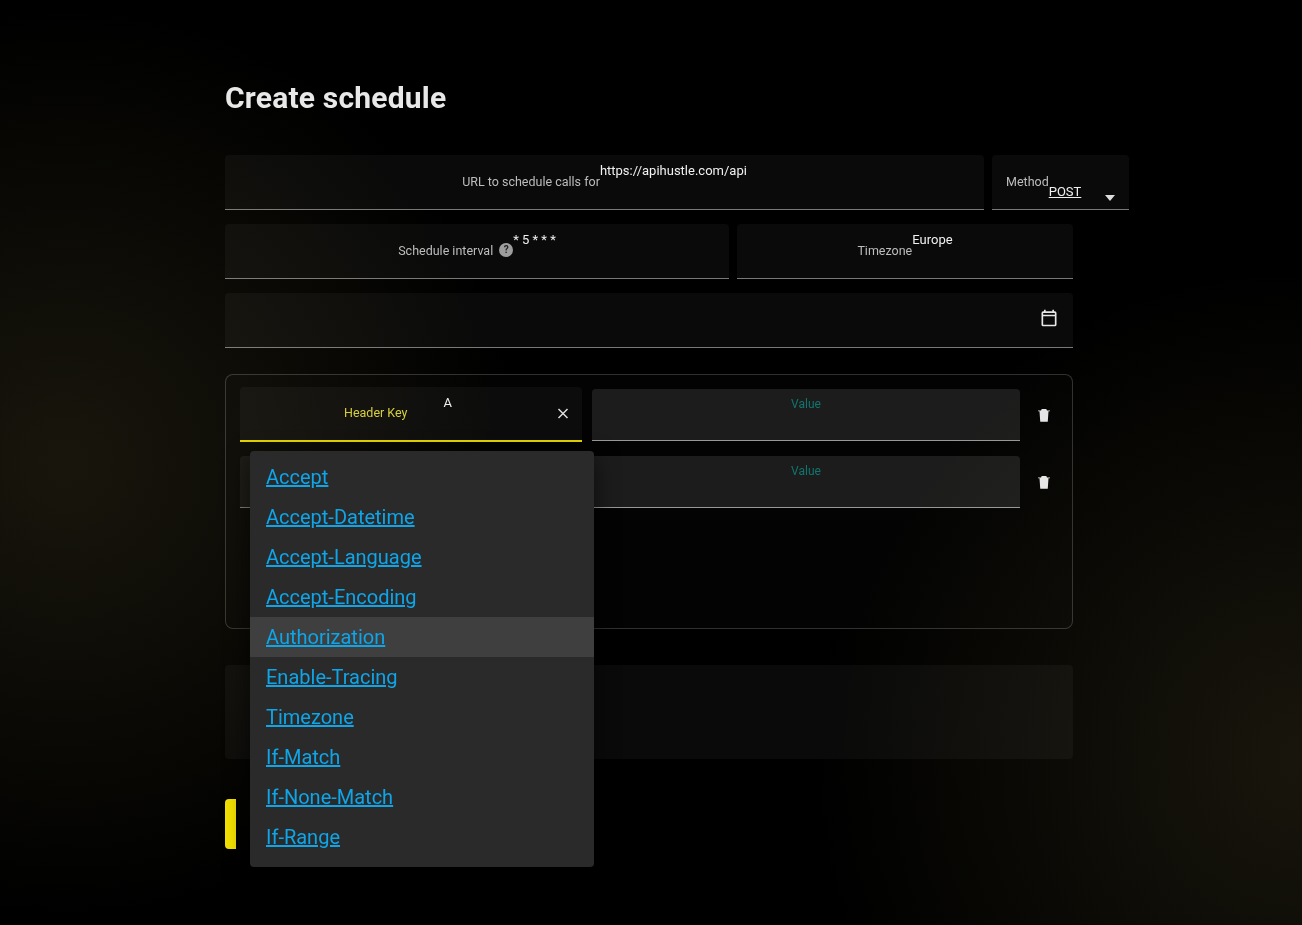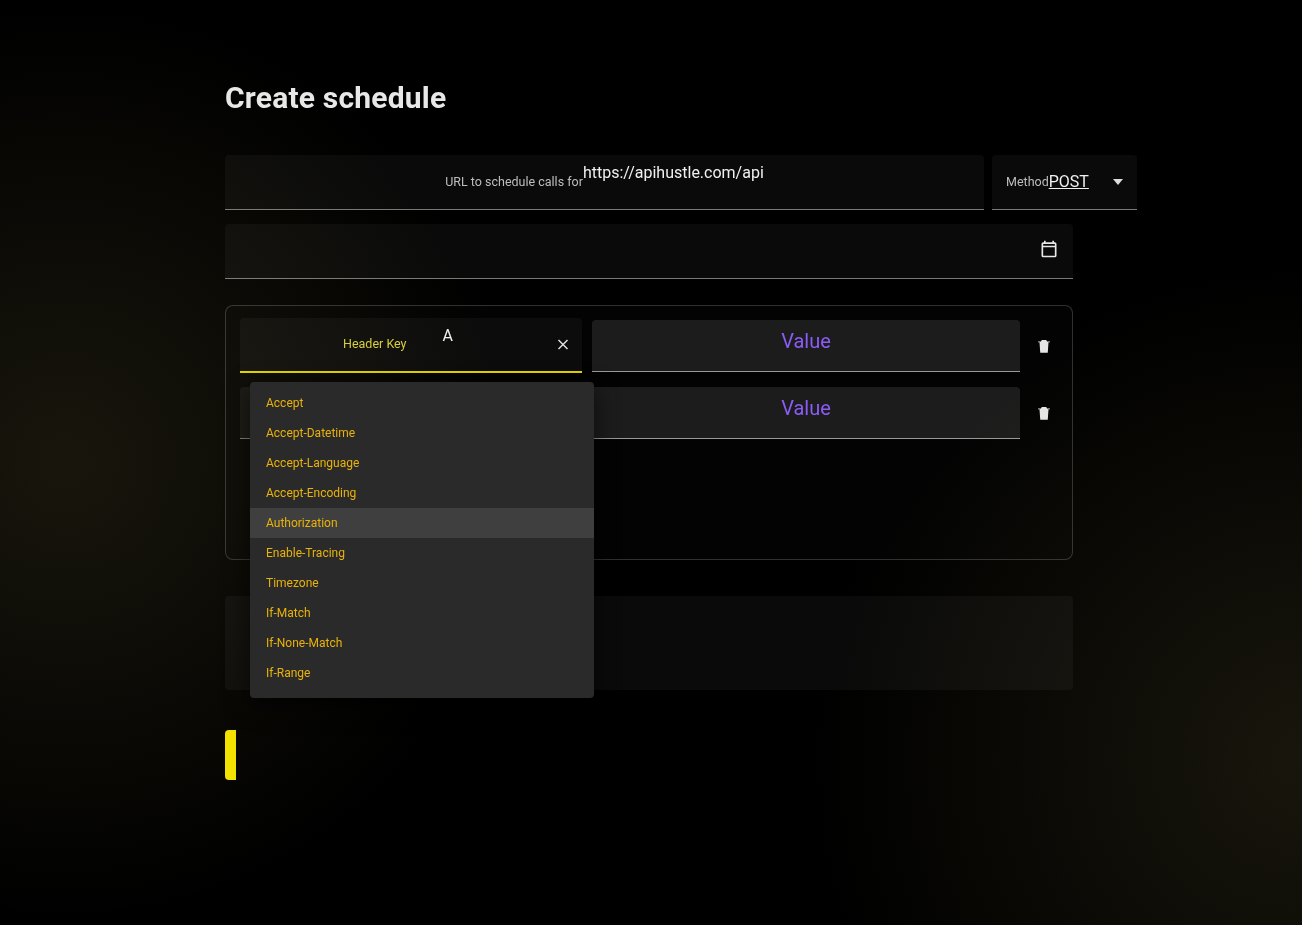--- a/index.html
+++ b/index.html
@@ -51,30 +51,30 @@
   .field .label {
     font-size: 12.5px;
     color: #bdbdbd;
     line-height: 1.2;
     margin-bottom: 2px;
     display: flex;
     align-items: center;
     gap: 6px;
   }
   .field .value {
-    font-size: 16px;
+    font-size: 13px;
     color: #f0f0f0;
     line-height: 1.3;
   }
   .field .placeholder { color: #a1a1a1; }
   .field.w-760 { flex: 0 0 759px; }
   .field.w-meth { flex: 0 0 81px; }
   .field.w-half { flex: 1 1 0; }
 
-  .meth-val { display: flex; align-items: center; gap: 20px; text-decoration: underline; }
+  .meth-val { display: flex; align-items: flex-end; gap: 20px; text-decoration: underline; }
   .meth-val .tri {
     width: 0; height: 0;
     border-left: 5px solid transparent;
     border-right: 5px solid transparent;
     border-top: 6px solid #ddd;
     margin-left: 4px;
   }
 
   .help-icon {
     width: 14px; height: 14px; border-radius: 50%;
@@ -115,39 +115,40 @@
     color: #ddd; font-size: 18px; line-height: 1;
   }
   .clear-btn svg { width:18px; height:18px; stroke:#ddd; stroke-width:2; fill:none; }
 
   .vfield .field {
     background: rgba(255,255,255,0.10);
     border-bottom: 1px solid rgba(255,255,255,0.55);
     min-height: 52px;
     justify-content: center;
   }
-  .vfield .field .value { color: #8b5cf6; font-size: 20px; }
+  .vfield .field .value { color: #0f766e; font-size: 12px; }
 
   
   .dropdown {
     position: absolute;
     left: 10px;
     top: 64px;
     width: 344px;
     background: #2a2a2a;
     border-radius: 4px;
     box-shadow: 0 8px 24px rgba(0,0,0,0.6);
     padding: 6px 0 10px 0;
     z-index: 20;
   }
   .dropdown .item {
     padding: 8px 16px;
-    font-size: 12px;
-    color: #eab308;
+    font-size: 20px;
+    color: #0ea5e9;
     cursor: pointer;
+    text-decoration: underline;
   }
   .dropdown .item.hover { background: rgba(255,255,255,0.10); }
 
   
   .lower-section {
     margin-top: 22px;
     width: 848px;
     position: relative;
   }
   .big-block {
@@ -177,20 +178,33 @@
       </div>
       <div class="field w-meth">
         <span class="label">Method</span>
         <span class="value meth-val">
           <span>POST</span>
           <span class="tri"></span>
         </span>
       </div>
     </div>
 
+    <div class="row">
+      <div class="field w-half">
+        <span class="label">
+          <span>Schedule interval</span>
+          <span class="help-icon">?</span>
+        </span>
+        <span class="value">* 5 * * *</span>
+      </div>
+      <div class="field w-half" style="flex:0 0 336px">
+        <span class="label">Timezone</span>
+        <span class="value">Europe</span>
+      </div>
+    </div>
 
     <div class="row">
       <div class="field">
         <span class="cal-icon">
           <svg viewBox="0 0 24 24">
               <path d="M19 4h-1V2h-2v2H8V2H6v2H5a2 2 0 0 0-2 2v14a2 2 0 0 0 2 2h14a2 2 0 0 0 2-2V6a2 2 0 0 0-2-2zm0 16H5V10h14v10zM5 8V6h14v2H5z"></path>
             </svg>
         </span>
       </div>
     </div>

